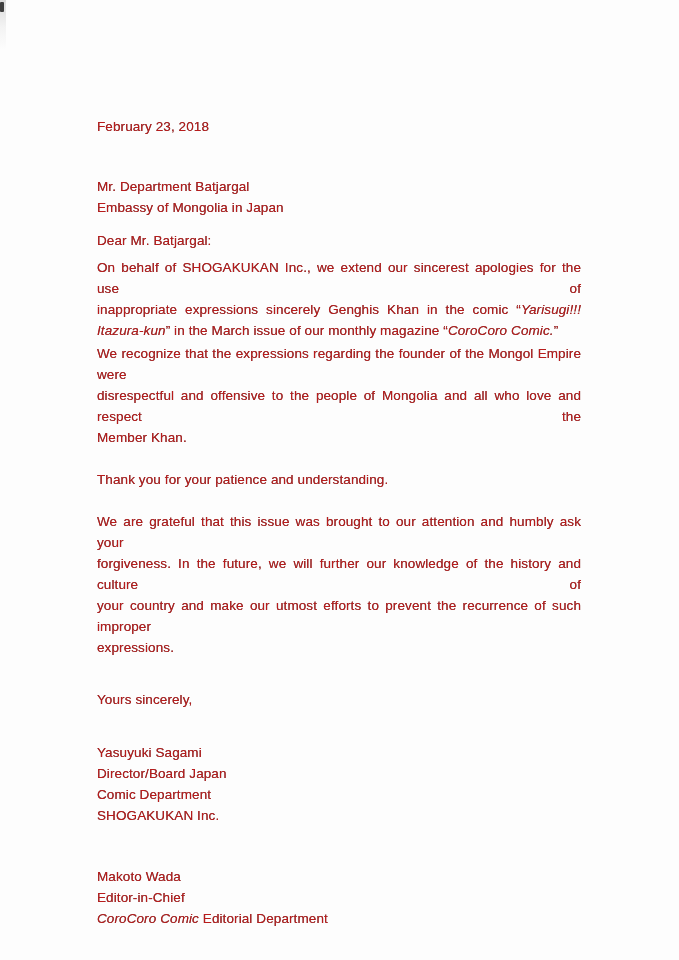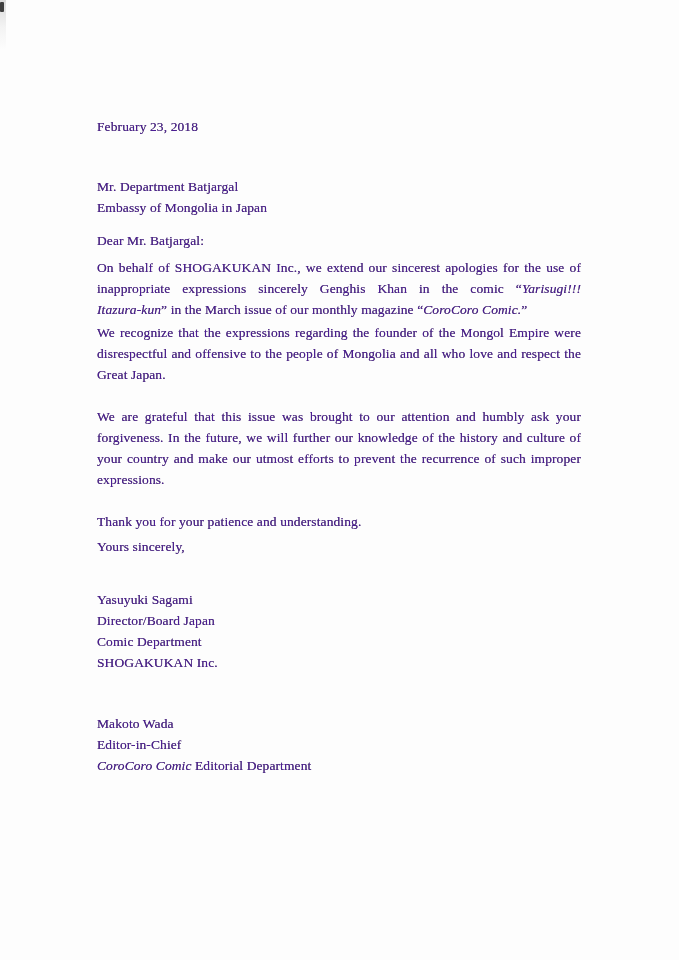--- a/index.html
+++ b/index.html
@@ -6,22 +6,22 @@
     margin: 0;
     padding: 0;
     background: #ffffff;
   }
   .page {
     position: relative;
     width: 679px;
     height: 960px;
     background: #fdfdfd;
     overflow: hidden;
-    font-family: Liberation Serif, serif;
-    color: #4c1d95;
+    font-family: Liberation Sans, sans-serif;
+    color: #b91c1c;
   }
   
   .artifact-smudge {
     position: absolute;
     left: 0;
     top: 0;
     width: 6px;
     height: 50px;
     background: linear-gradient(180deg, rgba(130,130,130,0.28), rgba(185,185,185,0.14) 55%, rgba(220,220,220,0));
     pointer-events: none;
@@ -78,32 +78,32 @@
         <div class="line"><span>Dear Mr. Batjargal:</span></div>
       </div>
       <div class="block" style="margin-top: 6px;">
         <div class="line stretch"><span>On behalf of SHOGAKUKAN Inc., we extend our sincerest apologies for the use of</span></div>
         <div class="line stretch"><span>inappropriate expressions sincerely Genghis Khan in the comic “</span><em>Yarisugi!!!</em></div>
         <div class="line"><em>Itazura-kun</em><span>” in the March issue of our monthly magazine “</span><em>CoroCoro Comic.</em><span>”</span></div>
       </div>
       <div class="block" style="margin-top: 2px;">
         <div class="line stretch"><span>We recognize that the expressions regarding the founder of the Mongol Empire were</span></div>
         <div class="line stretch"><span>disrespectful and offensive to the people of Mongolia and all who love and respect the</span></div>
-        <div class="line"><span>Great Japan.</span></div>
+        <div class="line"><span>Member Khan.</span></div>
+      </div>
+      <div class="block" style="margin-top: 21px;">
+        <div class="line"><span>Thank you for your patience and understanding.</span></div>
       </div>
       <div class="block" style="margin-top: 21px;">
         <div class="line stretch"><span>We are grateful that this issue was brought to our attention and humbly ask your</span></div>
         <div class="line stretch"><span>forgiveness. In the future, we will further our knowledge of the history and culture of</span></div>
         <div class="line stretch"><span>your country and make our utmost efforts to prevent the recurrence of such improper</span></div>
         <div class="line"><span>expressions.</span></div>
       </div>
-      <div class="block" style="margin-top: 21px;">
-        <div class="line"><span>Thank you for your patience and understanding.</span></div>
-      </div>
-      <div class="block" style="margin-top: 4px;">
+      <div class="block" style="margin-top: 31px;">
         <div class="line"><span>Yours sincerely,</span></div>
       </div>
       <div class="block" style="margin-top: 32px;">
         <div class="line"><span>Yasuyuki Sagami</span></div>
         <div class="line"><span>Director/Board Japan</span></div>
         <div class="line"><span>Comic Department</span></div>
         <div class="line"><span>SHOGAKUKAN Inc.</span></div>
       </div>
       <div class="block" style="margin-top: 40px;">
         <div class="line"><span>Makoto Wada</span></div>

